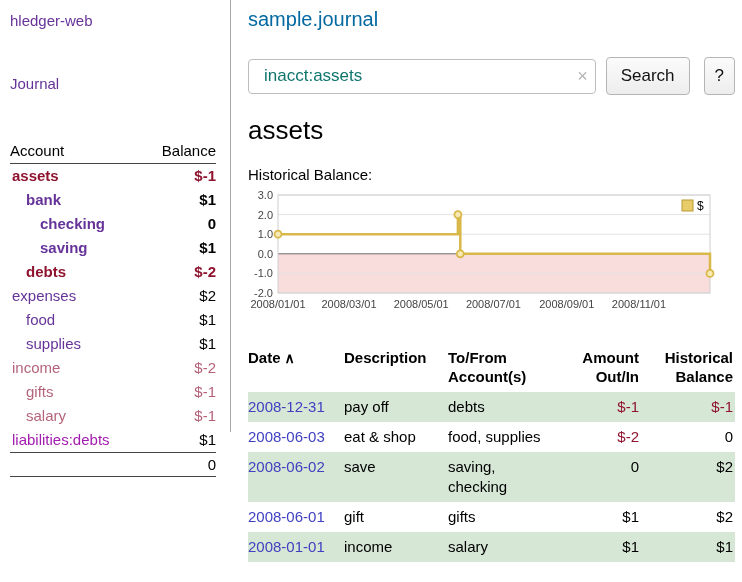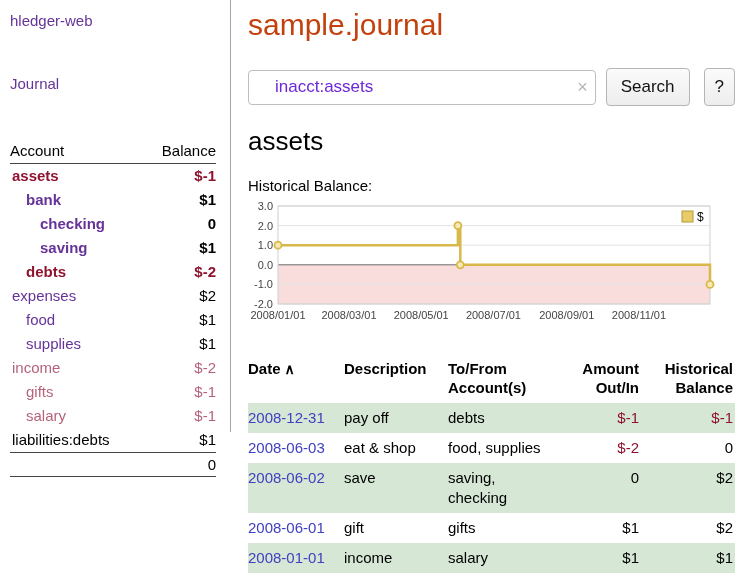--- a/index.html
+++ b/index.html
@@ -24,35 +24,35 @@
   }
   .acct-row { display:flex; justify-content:space-between; align-items:baseline; line-height:24px; }
   .acct-name { color:#663399; }
   .acct-bal { color:#000; text-align:right; }
   .lvl0 .acct-name { padding-left:2px; }
   .lvl1 .acct-name { padding-left:16px; }
   .lvl2 .acct-name { padding-left:30px; }
   .bold { font-weight:bold; }
   .neg { color:#8f132f; }
   .neg-light { color:#b4637a; }
-  .plain { color:#000000; }
+  .plain { color:#a21caf; }
   .total-row {
     border-top:1px solid #444; border-bottom:1px solid #444;
     text-align:right; line-height:23px;
   }
 
   
   .main { position:absolute; left:248px; top:0; width:487px; }
-  .page-title { font-size:30px; font-weight:400; margin-top:8px; color:#c2410c; letter-spacing:0; }
+  .page-title { font-size:20px; font-weight:400; margin-top:8px; color:#0369a1; letter-spacing:0; }
 
   .search-row { display:flex; align-items:center; margin-top:26px; }
   .search-box { position:relative; width:358px; }
   .search-input {
     width:100%; height:35px; border:1px solid #bdbdbd; border-radius:4px;
-    padding:0 28px 0 26px; font-size:17px; font-family:"Liberation Sans", sans-serif; color:#6d28d9;
+    padding:0 28px 0 15px; font-size:17px; font-family:"Liberation Sans", sans-serif; color:#0f766e;
     outline:none;
   }
   .clear-icon {
     position:absolute; right:8px; top:6px; color:#b5b5b5; font-size:18px;
     line-height:22px; cursor:pointer; user-select:none;
   }
   .btn {
     height:38px; margin-left:10px; padding:0 14px; font-size:17px;
     font-family:"Liberation Sans", sans-serif; color:#111;
     background:linear-gradient(#fbfbfb,#ededed); border:1px solid #b5b5b5; border-radius:4px;

